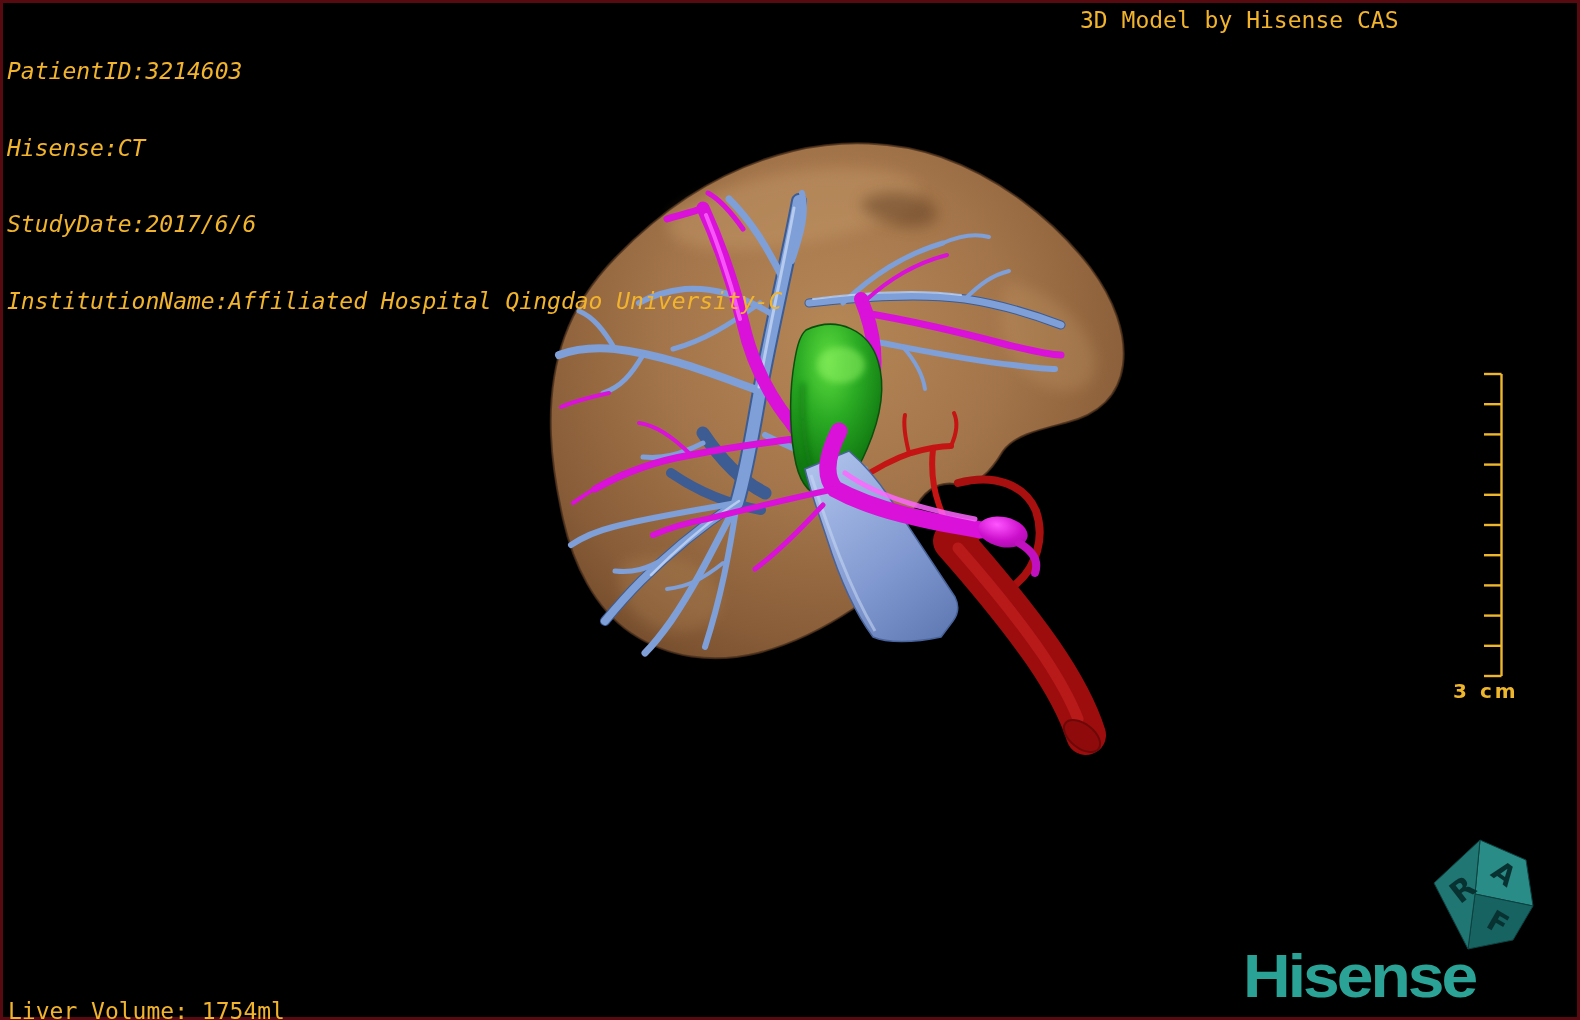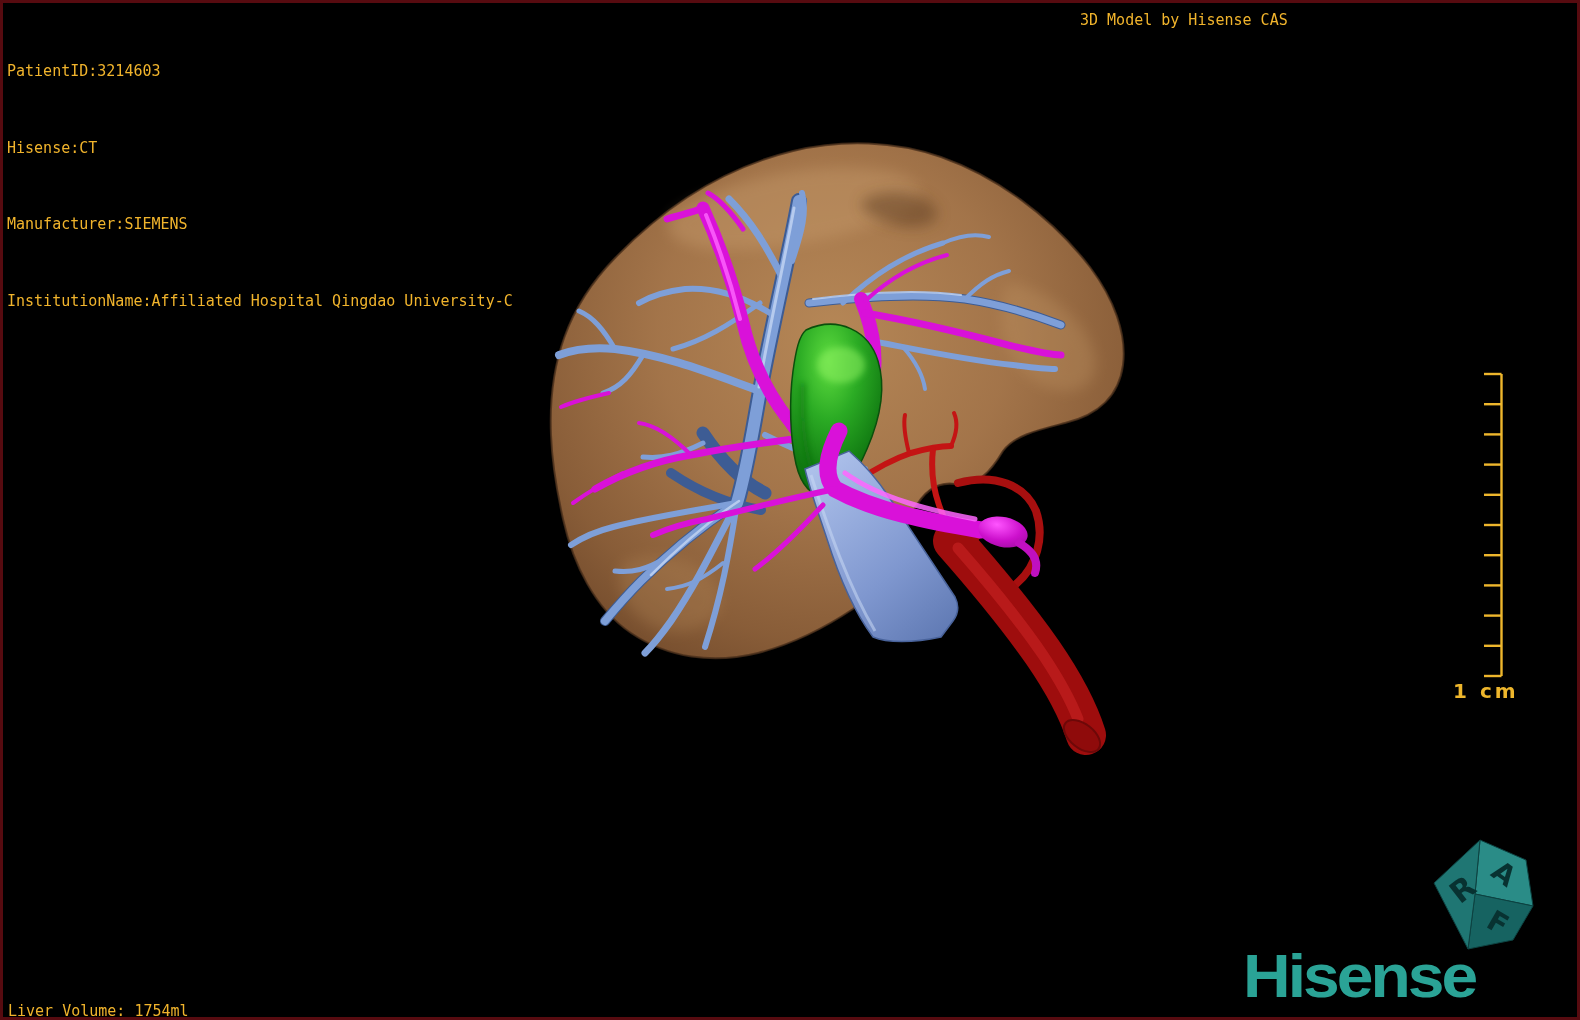--- a/index.html
+++ b/index.html
@@ -15,26 +15,26 @@
     box-sizing: border-box;
     border: 3px solid #570b10;
   }
   .scene {
     position: absolute; inset: 0; z-index: 1;
   }
   .overlay {
     position: absolute; z-index: 3;
     font-family: "DejaVu Sans Mono", "Liberation Mono", monospace;
     color: #f1b42c;
-    font-size: 15px;
+    font-size: 23px;
     line-height: 25.5px;
     white-space: pre;
     letter-spacing: 0px;
   }
-  .patient-info { top: 5px; left: 4px; }
+  .patient-info { top: 5px; left: 4px; font-style: italic; }
   .watermark   { top: 5px; left: 1077px; }
   .liver-volume{ top: 976px; left: 5px; margin-top: 20px; }
   .scale-label {
     top: 676px; left: 1450px;
     font-family: "DejaVu Sans", "Liberation Sans", sans-serif;
     font-weight: bold; font-size: 20px; letter-spacing: 3px;
     color: #eeb62c;
   }
   .logo {
     position: absolute; z-index: 3;
@@ -236,25 +236,25 @@
       <polygon points="1465,946 1431,880 1477,837 1472,891" fill="#1f7673"></polygon>
       <text x="1461" y="888" transform="rotate(-38 1461 888)" font-family="DejaVu Sans, sans-serif" font-weight="bold" font-size="30" fill="#083231" text-anchor="middle" dominant-baseline="middle" stroke="none">R</text>
       <text x="1500" y="872" transform="rotate(36 1500 872)" font-family="DejaVu Sans, sans-serif" font-weight="bold" font-size="28" fill="#083231" text-anchor="middle" dominant-baseline="middle" stroke="none">A</text>
       <text x="1494" y="921" transform="rotate(30 1494 921)" font-family="DejaVu Sans, sans-serif" font-weight="bold" font-size="28" fill="#083231" text-anchor="middle" dominant-baseline="middle" stroke="none">F</text>
     </g>
   </svg>
 
   <div class="overlay patient-info">
     <div>PatientID:3214603</div>
     <div>Hisense:CT</div>
-    <div>Manufacturer:SIEMENS</div>
+    <div>StudyDate:2017/6/6</div>
     <div>InstitutionName:Affiliated Hospital Qingdao University-C</div>
   </div>
 
   <div class="overlay watermark">3D Model by Hisense CAS</div>
 
   <div class="overlay liver-volume">Liver Volume: 1754ml</div>
 
-  <div class="overlay scale-label">1 cm</div>
+  <div class="overlay scale-label">3 cm</div>
 
   <div class="logo">Hisense</div>
 
 </div>
 
 </body></html>

